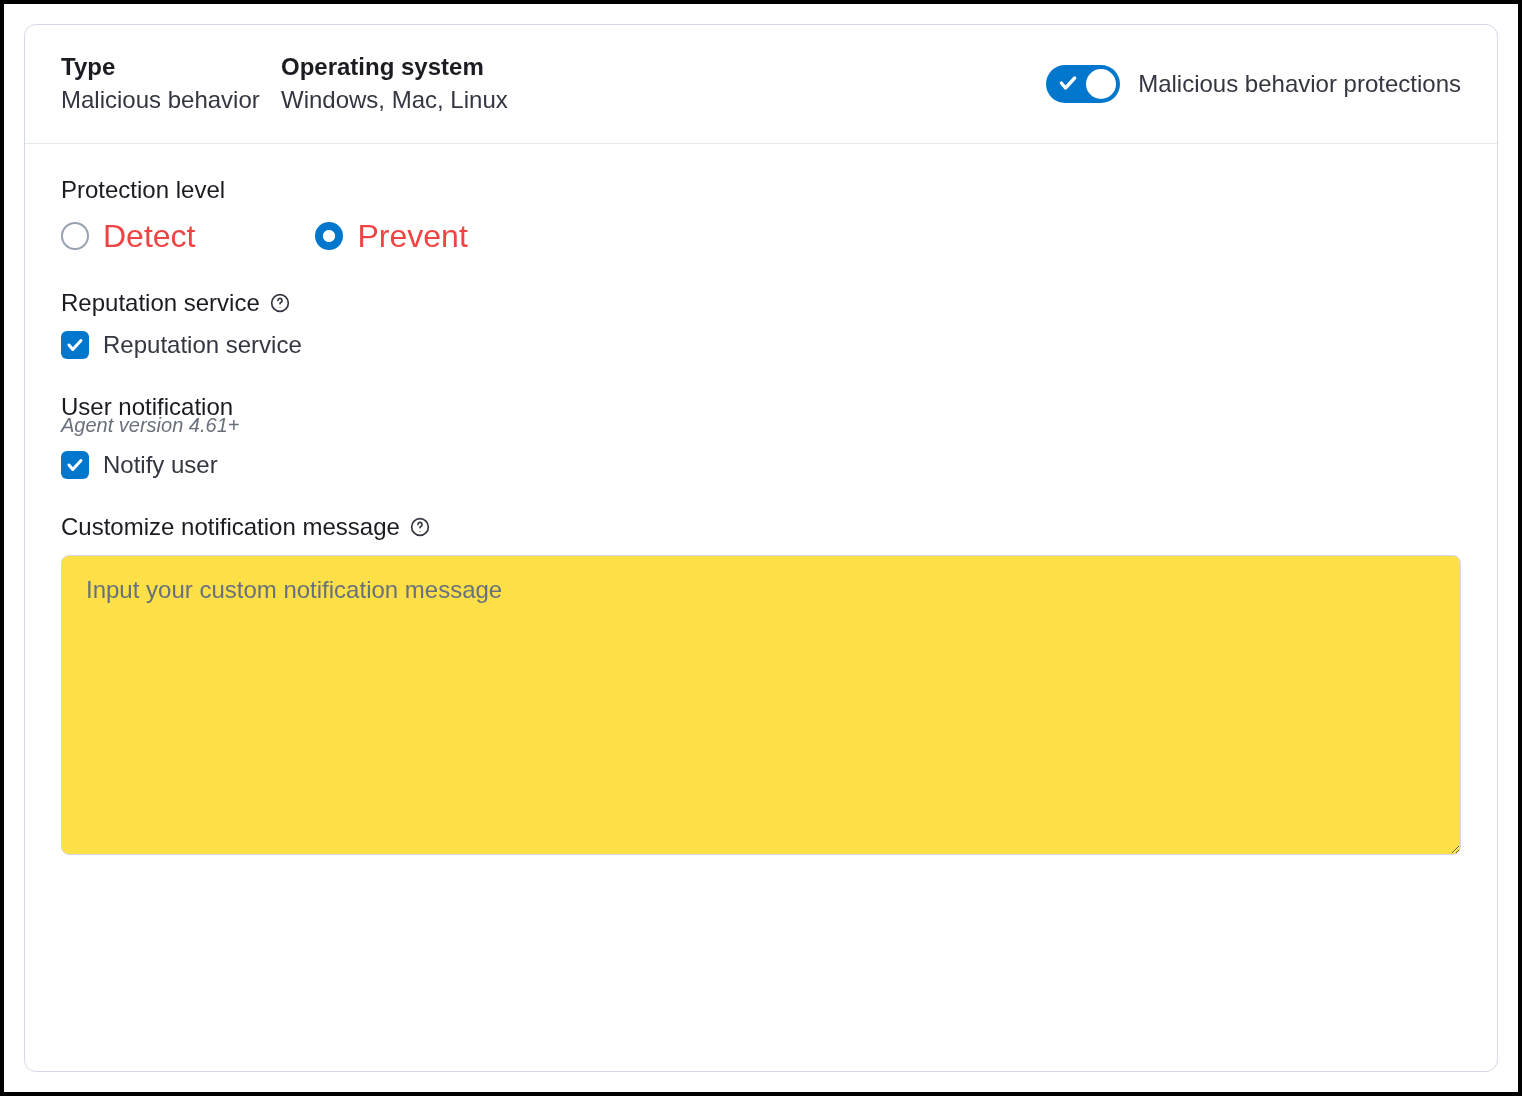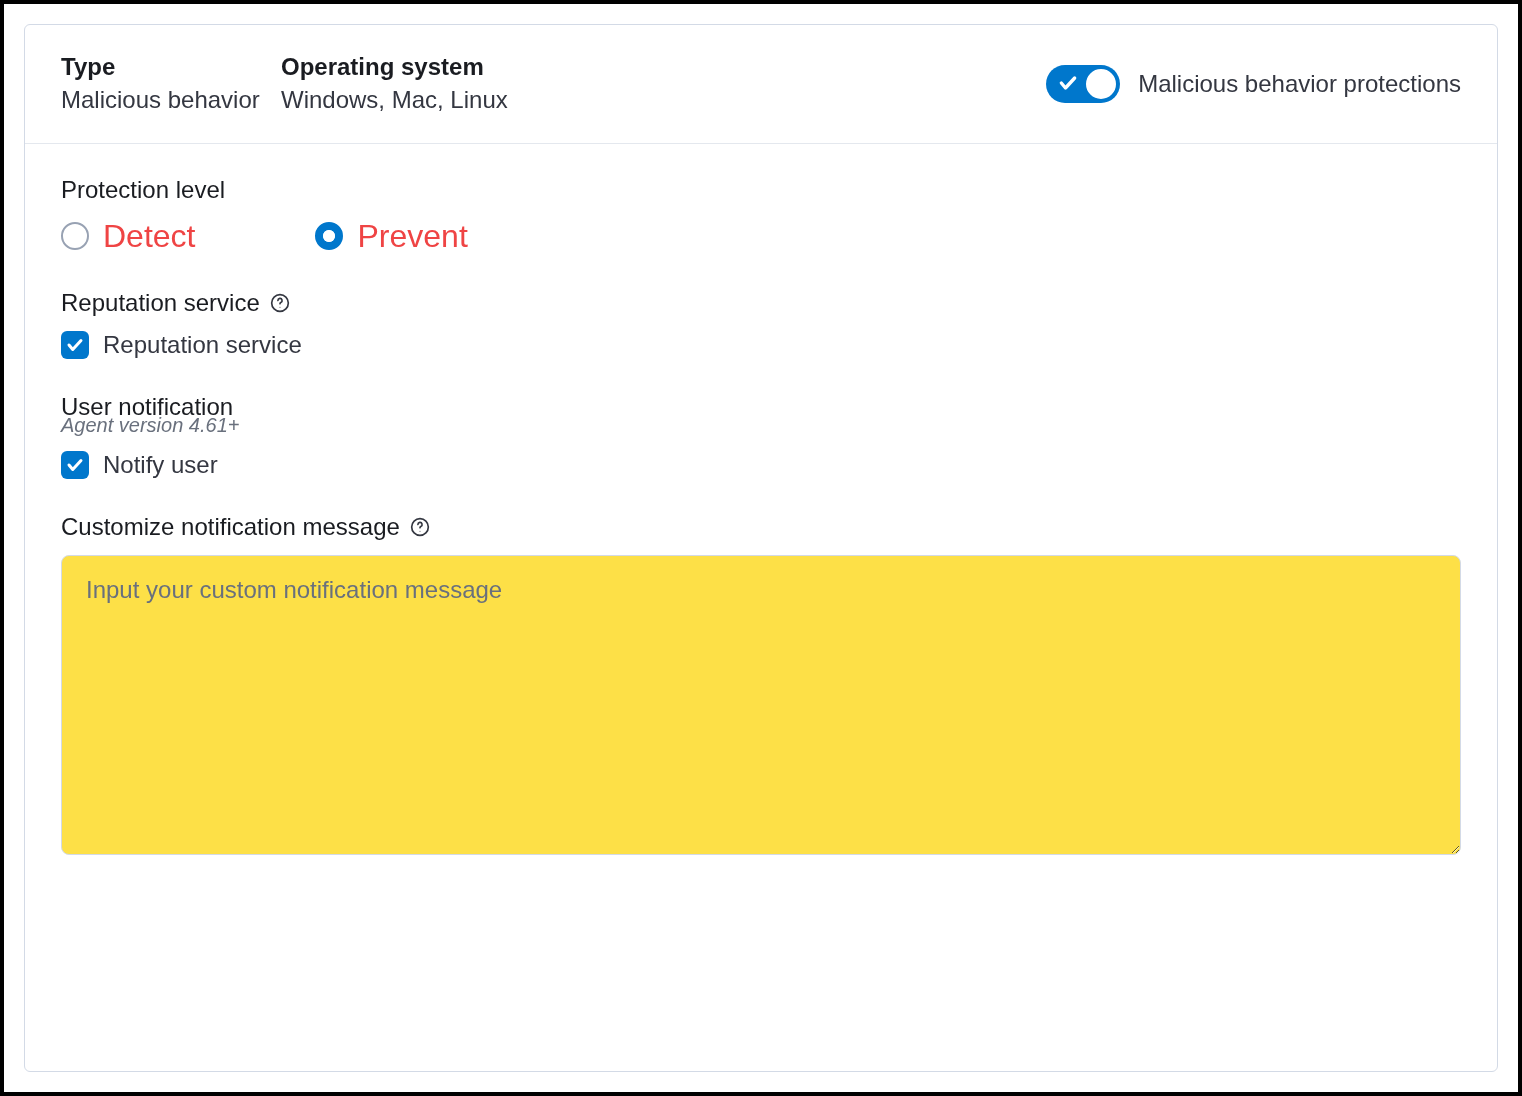--- a/index.html
+++ b/index.html
@@ -13,21 +13,21 @@
   .outer {
     width: 1522px;
     height: 1096px;
     border: 4px solid #000;
     padding: 20px;
   }
   .panel {
     width: 100%;
     height: 100%;
     border: 1px solid #d3dae6;
-    border-radius: 6px;
+    border-radius: 12px;
     overflow: hidden;
     background: #fff;
   }
   .header {
     display: flex;
     align-items: center;
     padding: 28px 36px 28px 36px;
     border-bottom: 1px solid #e4e8ee;
   }
   .col {

